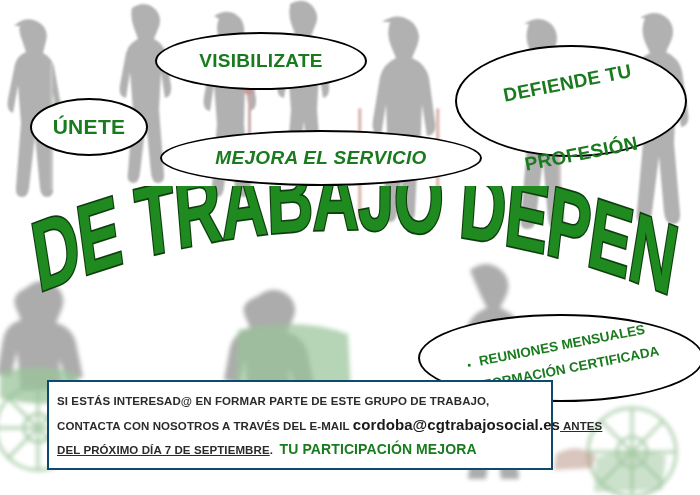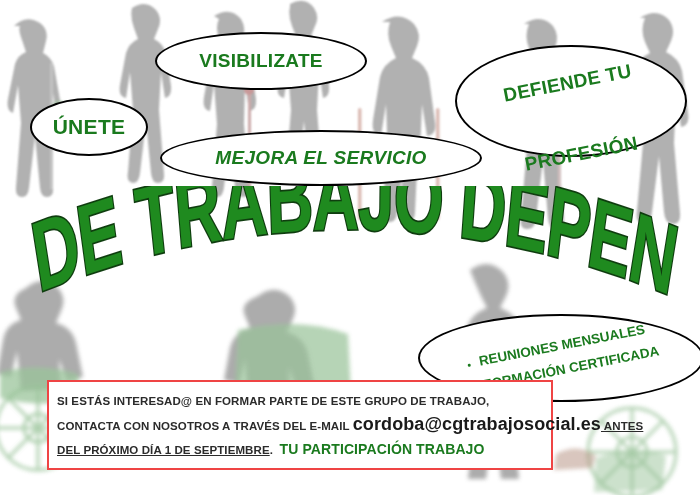--- a/index.html
+++ b/index.html
@@ -115,36 +115,36 @@
   }
 
   
   #info-box {
     position: absolute;
     left: 47px;
     top: 380px;
     width: 506px;
     height: 90px;
     background: #ffffff;
-    border: 2px solid #ef4444;
+    border: 2px solid #0c4a6e;
     box-sizing: border-box;
     z-index: 20;
     padding: 8px 8px 0 8px;
   }
   .info-line {
     font-size: 11.5px;
     font-weight: bold;
     color: #2b2b2b;
     line-height: 23px;
     letter-spacing: 0.1px;
     white-space: nowrap;
   }
   .email {
     font-weight: bold;
-    font-size: 18px;
+    font-size: 15px;
     color: #1a1a1a;
   }
   .underlined { text-decoration: underline; }
   .highlight-green {
     color: #1a7a1e;
     font-weight: bold;
     font-size: 14px;
   }
 </style>
 </head>
@@ -264,16 +264,16 @@
       <ul>
         <li>REUNIONES MENSUALES</li>
         <li>FORMACIÓN CERTIFICADA</li>
       </ul>
     </div>
   </div>
 
   <div id="info-box">
     <div class="info-line">SI ESTÁS INTERESAD@ EN FORMAR PARTE DE ESTE GRUPO DE TRABAJO,</div>
     <div class="info-line"><span>CONTACTA CON NOSOTROS A TRAVÉS DEL E-MAIL </span><span class="email">cordoba@cgtrabajosocial.es</span><span class="underlined"> ANTES</span></div>
-    <div class="info-line"><span class="underlined">DEL PRÓXIMO DÍA 1 DE SEPTIEMBRE</span><span>.</span>&nbsp;&nbsp;<span class="highlight-green">TU PARTICIPACIÓN TRABAJO</span></div>
+    <div class="info-line"><span class="underlined">DEL PRÓXIMO DÍA 7 DE SEPTIEMBRE</span><span>.</span>&nbsp;&nbsp;<span class="highlight-green">TU PARTICIPACIÓN MEJORA</span></div>
   </div>
 
 </div>
 
 </body></html>

